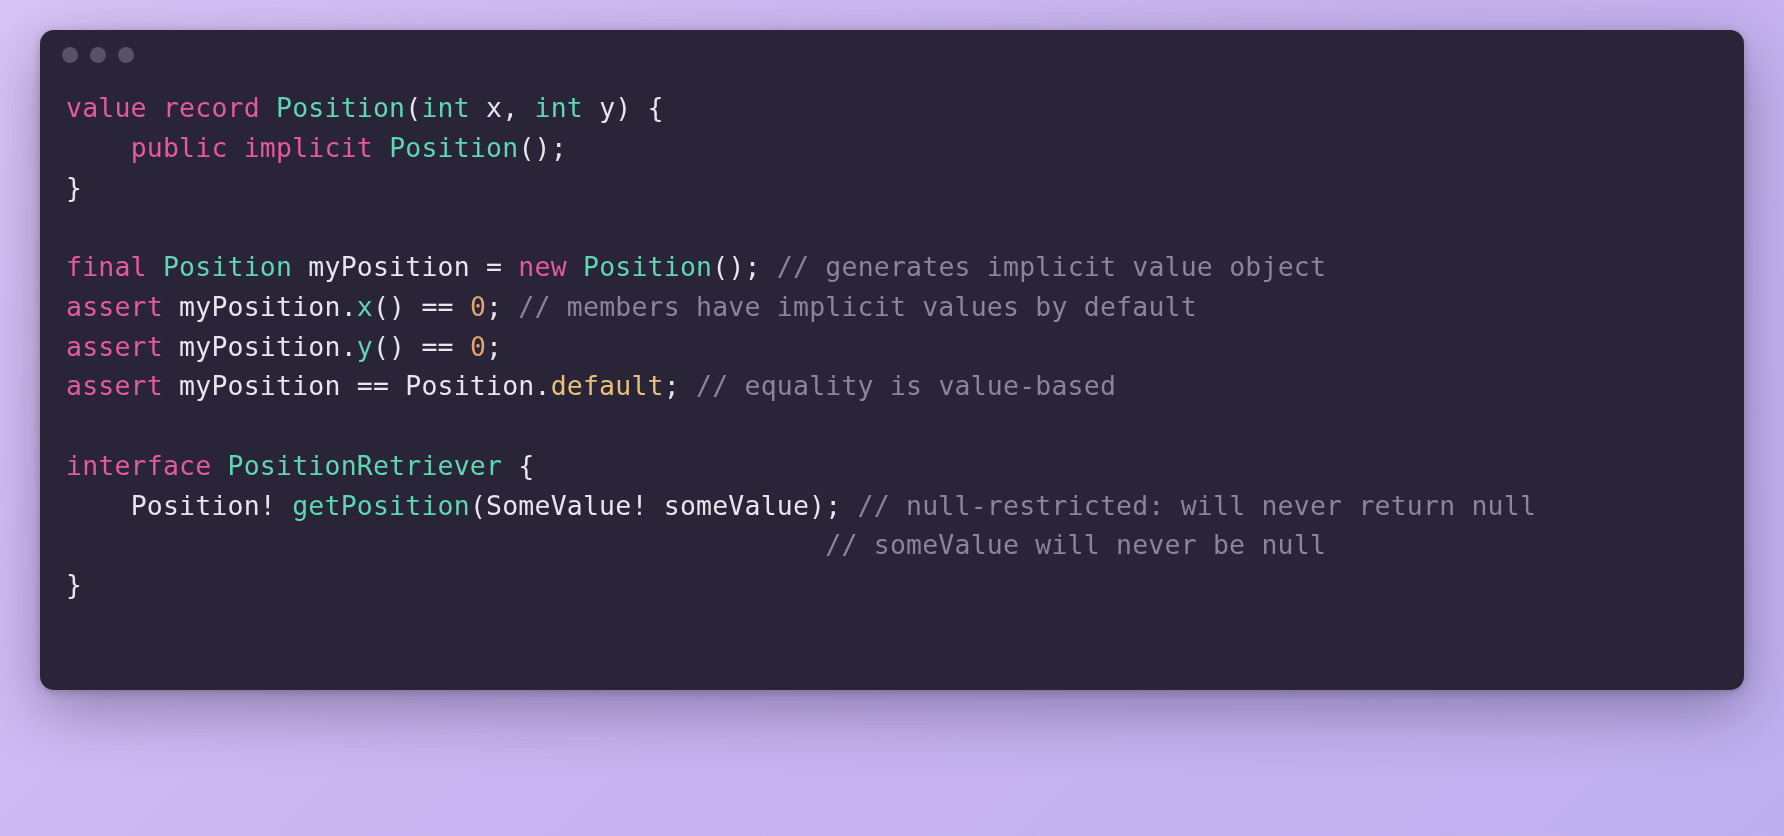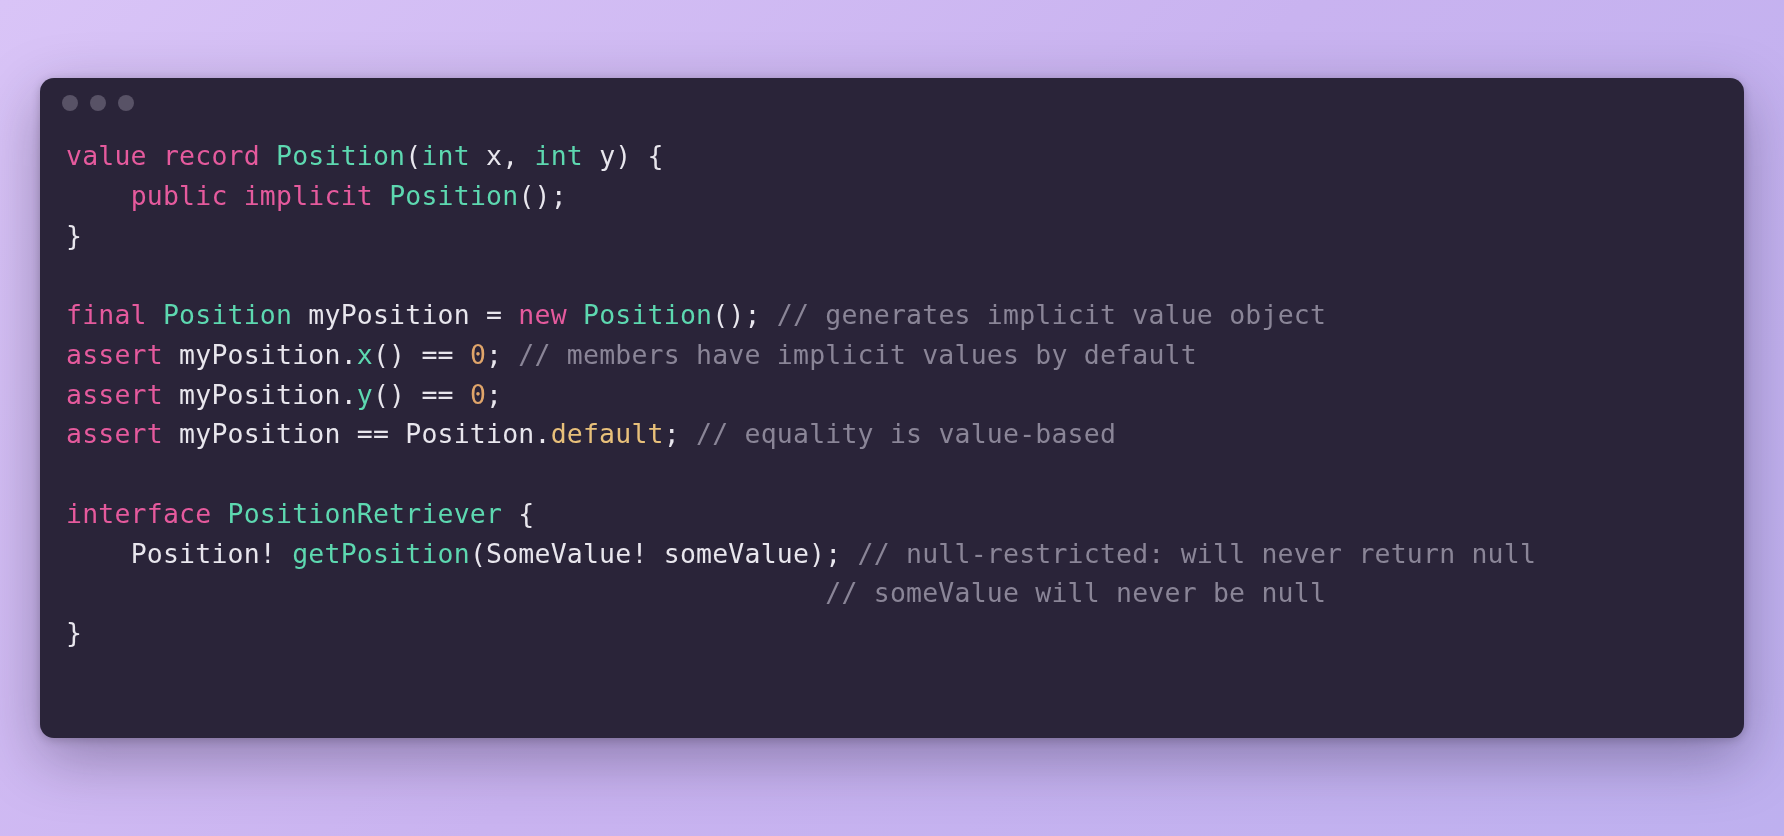--- a/index.html
+++ b/index.html
@@ -25,21 +25,20 @@
     min-width: 1784px;
     padding: 30px 40px 80px 40px;
     font-family: ui-monospace, "SF Mono", Menlo, Consolas, monospace;
   }
   .window {
     background: var(--bg-window);
     border-radius: 14px;
     box-shadow: 0 20px 60px rgba(30,20,50,0.35), 0 2px 10px rgba(0,0,0,0.2);
     padding-bottom: 62px;
     min-height: 660px;
-    margin-top: 48px;
   }
   .titlebar {
     height: 50px;
     display: flex;
     align-items: center;
     padding: 0 22px;
     gap: 12px;
   }
   .dot {
     width: 16px; height: 16px;

